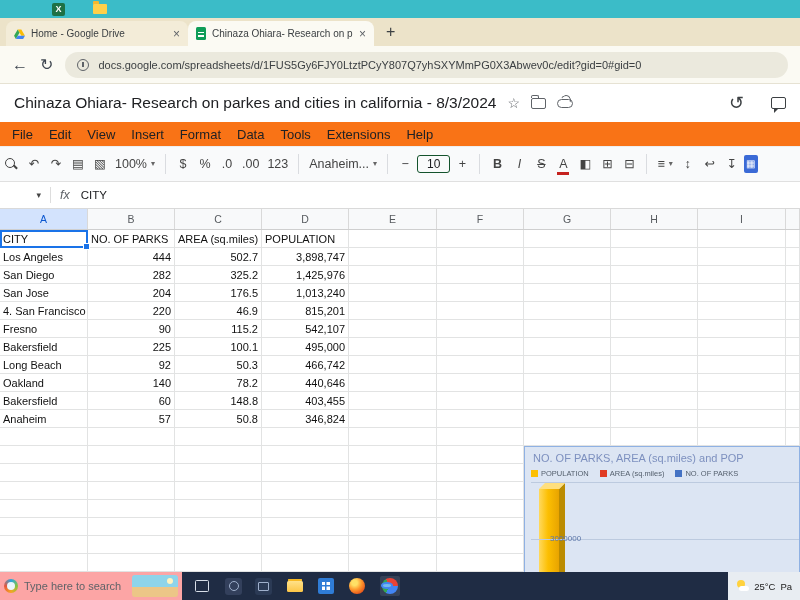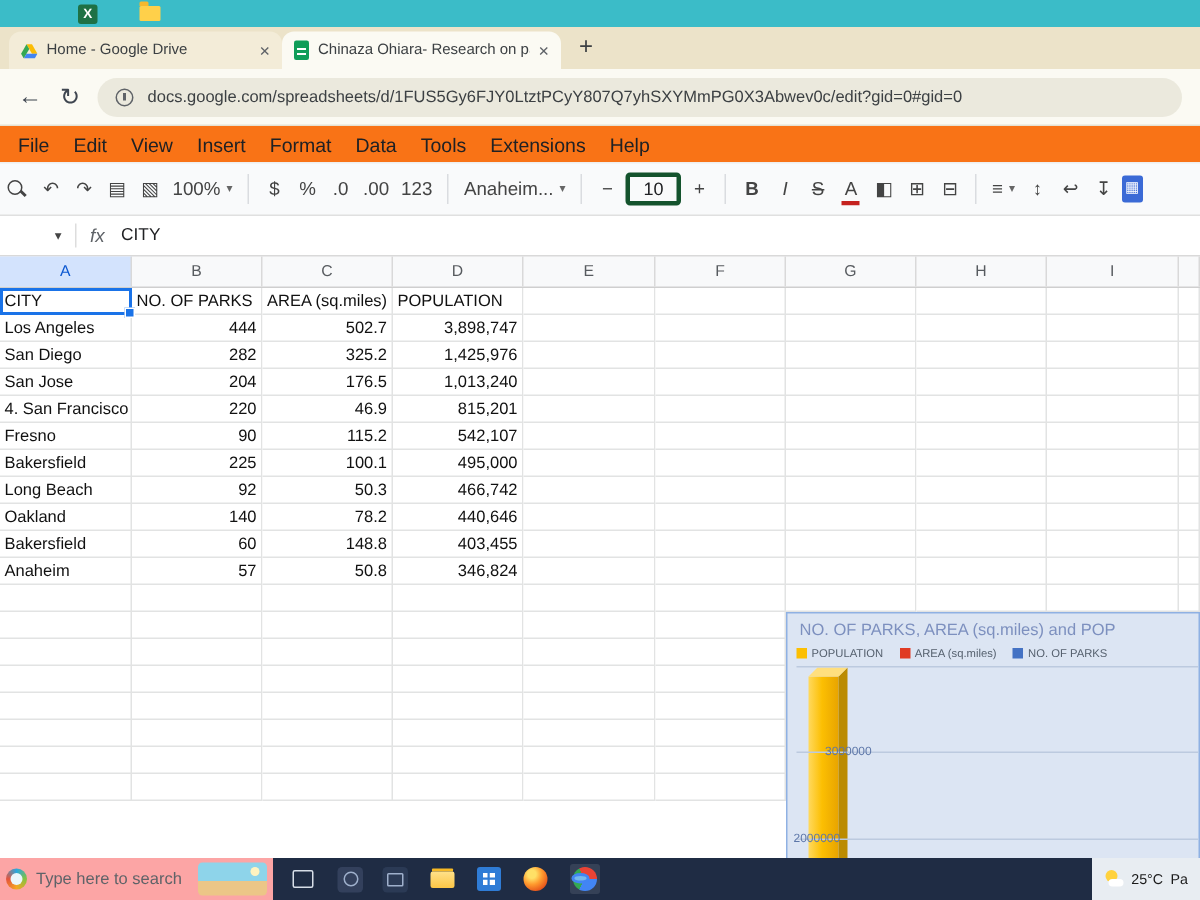--- a/index.html
+++ b/index.html
@@ -51,21 +51,21 @@
   .toolbar{height:36px;background:#f9fafb;border-top:1px solid #eeeeee;border-bottom:1px solid #e0e0e0;display:flex;align-items:center;gap:2px;padding:0 2px;overflow:hidden}
   .titem{min-width:20px;text-align:center;padding:3px 3px;border-radius:4px;color:#444;font-size:12.5px;white-space:nowrap;line-height:1.2}
   .titem.b{font-weight:bold}
   .titem.i{font-style:italic}
   .titem.s{text-decoration:line-through}
   .titem.u{background:linear-gradient(#c5221f,#c5221f) 50% 100%/12px 3px no-repeat}
   .titem.blue{color:#fff;background:#3b6ad6;border-radius:2px;font-size:10px;min-width:14px;padding:3px 2px}
   .tdiv{width:1px;height:20px;background:#dadce0;margin:0 5px;flex:none}
   .dd{display:inline-flex;align-items:center;gap:4px}
   .dd .caret{font-size:8px;color:#666}
-  .sizebox{border:3px solid #14532d;border-radius:3px;padding:1px 9px;font-size:12px;color:#202124}
+  .sizebox{border:1px solid #14532d;border-radius:3px;padding:1px 9px;font-size:12px;color:#202124}
   .mag{position:relative;width:18px;height:18px;flex:none}
   .mag::before{content:"";position:absolute;left:3px;top:3px;width:8px;height:8px;border:1.6px solid #444;border-radius:50%}
   .mag::after{content:"";position:absolute;left:11px;top:11px;width:5px;height:1.6px;background:#444;transform:rotate(45deg)}
 
   
   .fxbar{height:26px;background:#fff;display:flex;align-items:center;font-size:12px}
   .namebox{width:50px;display:flex;justify-content:flex-end;padding:0 9px;color:#444;font-size:9px}
   .fdiv{width:1px;height:16px;background:#ddd}
   .fx{font-style:italic;color:#5f6368;margin:0 11px 0 9px;font-size:12.5px}
   .fxcontent{font-size:11.5px;color:#202124}
@@ -155,20 +155,29 @@
 
   <div class="navbar">
     <span class="nav-ic">←</span>
     <span class="nav-ic">↻</span>
     <div class="urlbar">
       <span class="site-ic"></span>
       <span class="url-text">docs.google.com/spreadsheets/d/1FUS5Gy6FJY0LtztPCyY807Q7yhSXYMmPG0X3Abwev0c/edit?gid=0#gid=0</span>
     </div>
   </div>
 
+  <div class="docbar">
+    <span class="doc-title">Chinaza Ohiara- Research on parkes and cities in california - 8/3/2024</span>
+    <span class="db-ic">☆</span>
+    <span class="folderout"></span>
+    <span class="cloudic"></span>
+    <span class="spacer"></span>
+    <span class="history-ic">↺</span>
+    <span class="bubble"></span>
+  </div>
 
   <div class="menubar" id="menubar">
       <span class="menu-item">File</span>
       <span class="menu-item">Edit</span>
       <span class="menu-item">View</span>
       <span class="menu-item">Insert</span>
       <span class="menu-item">Format</span>
       <span class="menu-item">Data</span>
       <span class="menu-item">Tools</span>
       <span class="menu-item">Extensions</span>

